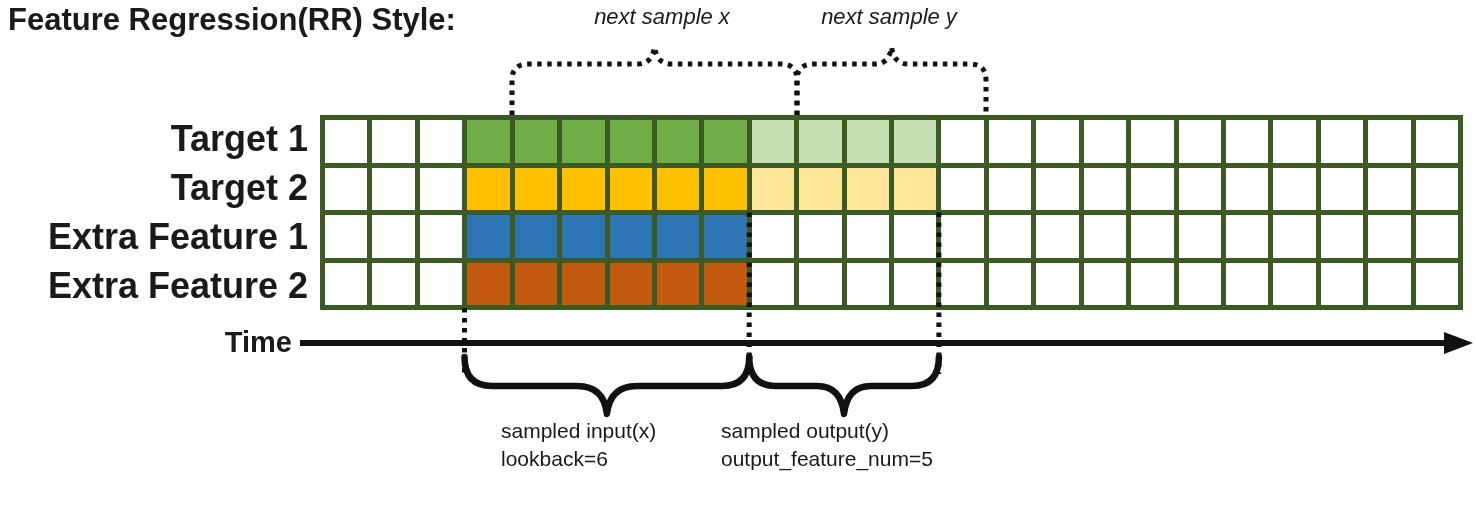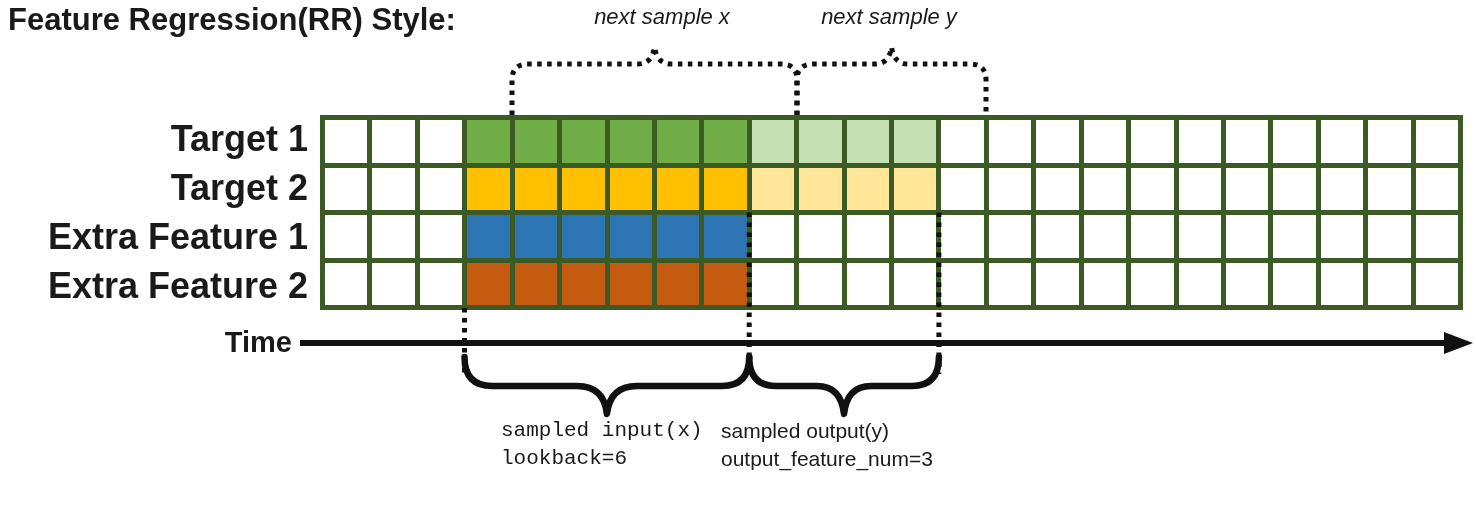--- a/index.html
+++ b/index.html
@@ -17,21 +17,21 @@
         display:flex;align-items:center;justify-content:flex-end;
         font-size:36px;font-weight:bold;white-space:nowrap;}
   #timeline-grid{left:320px;top:115px;width:1143px;height:195px;
         box-sizing:border-box;display:grid;
         grid-template-columns:repeat(24,1fr);
         grid-template-rows:repeat(4,1fr);
         gap:5px;padding:5px;}
   #timeline-grid .cell{background:#ffffff;}
   #overlay{left:0;top:0;pointer-events:none;}
   .note-block{top:417px;font-size:21px;line-height:28px;white-space:nowrap;}
-  #input-note{left:501px;font-family:Liberation Mono, monospace;}
+  #input-note{left:501px;}
   #output-note{left:721px;}
 </style>
 </head>
 <body>
 
 <div id="title" class="abs">Feature Regression(RR) Style:</div>
 
 <div id="next-x-label" class="abs brace-label">next sample x</div>
 <div id="next-y-label" class="abs brace-label">next sample y</div>
 
@@ -161,14 +161,14 @@
   <path d="M 749.2 357 Q 749.2 386 776 386 L 817 386 Q 841 386 844 414 Q 847 386 871 386 L 912 386 Q 938.9 386 938.9 357" fill="none" stroke="#111111" stroke-width="6.5" stroke-linecap="round" stroke-linejoin="round"></path>
 </svg>
 
 <div id="input-note" class="abs note-block">
   <div>sampled input(x)</div>
   <div>lookback=6</div>
 </div>
 
 <div id="output-note" class="abs note-block">
   <div>sampled output(y)</div>
-  <div>output_feature_num=3</div>
+  <div>output_feature_num=5</div>
 </div>
 
 </body></html>

